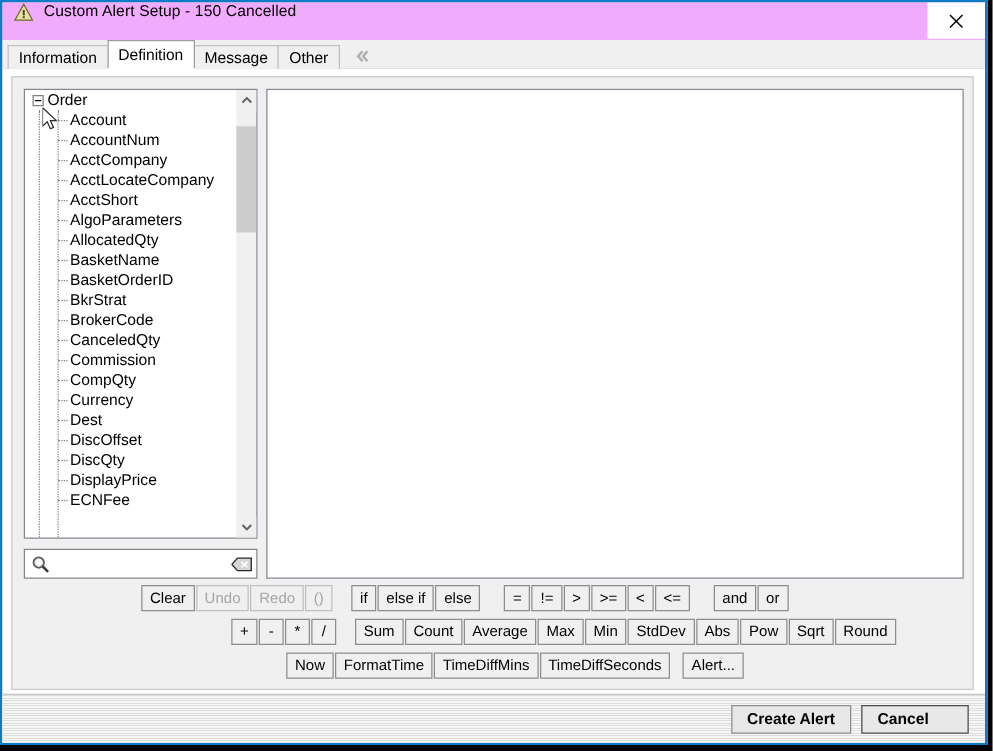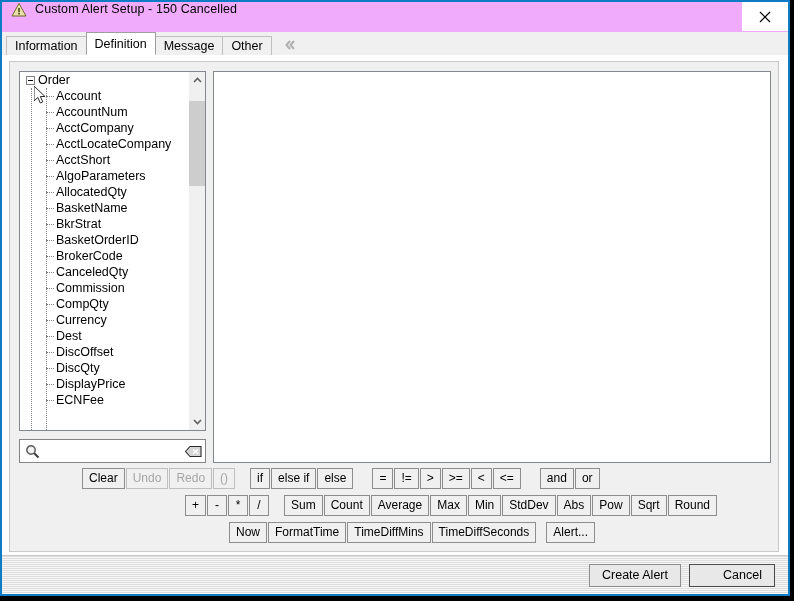--- a/index.html
+++ b/index.html
@@ -292,21 +292,21 @@
     left: 0;
     top: 404px;
     width: 100%;
   }
   .btn-row {
     display: flex;
     align-items: center;
     height: 24px;
     margin-bottom: 3px;
   }
-  #row1 { padding-left: 72px; }
+  #row1 { padding-left: 103px; }
   #row2 { padding-left: 175px; }
   #row3 { padding-left: 219px; }
 
   .fbtn {
     height: 21px;
     min-width: 20px;
     padding: 0 6px;
     font-family: "Liberation Sans", sans-serif;
     font-size: 12px;
     color: #000000;
@@ -348,22 +348,23 @@
     height: 23px;
     min-width: 86px;
     padding: 0 12px;
     font-family: "Liberation Sans", sans-serif;
     font-size: 12.5px;
     color: #000000;
     background: #e8e8e8;
     border: 1px solid #8d8d8d;
     box-sizing: border-box;
     line-height: 21px;
-    text-align: right;
+    text-align: left;
     margin-left: 8px;
+    font-weight: bold;
   }
   .footer-btn.default {
     border: 1px solid #4a4a4a;
   }
 </style>
 </head>
 <body>
 
 <div id="window">
 
@@ -411,22 +412,22 @@
           </div>
           <div id="tree-children">
               <div class="tree-child">Account</div>
               <div class="tree-child">AccountNum</div>
               <div class="tree-child">AcctCompany</div>
               <div class="tree-child">AcctLocateCompany</div>
               <div class="tree-child">AcctShort</div>
               <div class="tree-child">AlgoParameters</div>
               <div class="tree-child">AllocatedQty</div>
               <div class="tree-child">BasketName</div>
+              <div class="tree-child">BasketOrderID</div>
               <div class="tree-child">BkrStrat</div>
-              <div class="tree-child">BasketOrderID</div>
               <div class="tree-child">BrokerCode</div>
               <div class="tree-child">CanceledQty</div>
               <div class="tree-child">Commission</div>
               <div class="tree-child">CompQty</div>
               <div class="tree-child">Currency</div>
               <div class="tree-child">Dest</div>
               <div class="tree-child">DiscOffset</div>
               <div class="tree-child">DiscQty</div>
               <div class="tree-child">DisplayPrice</div>
               <div class="tree-child">ECNFee</div>

